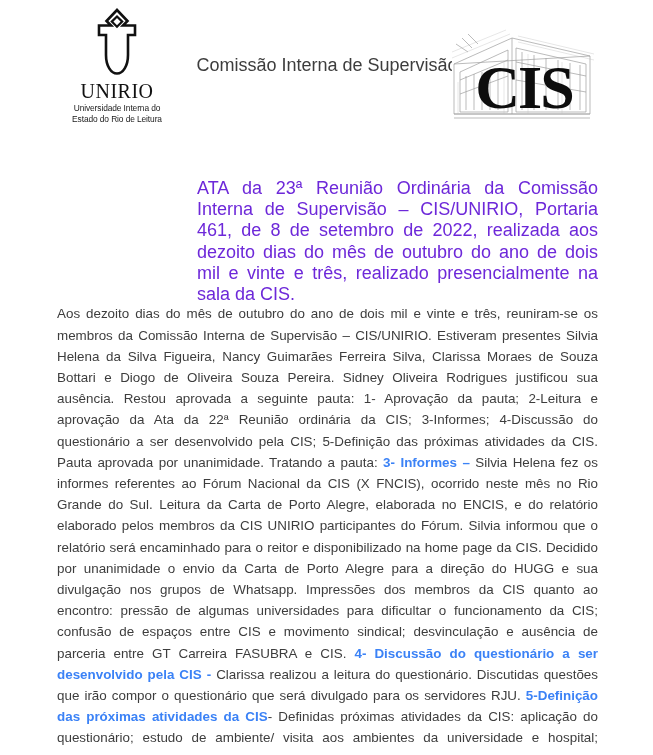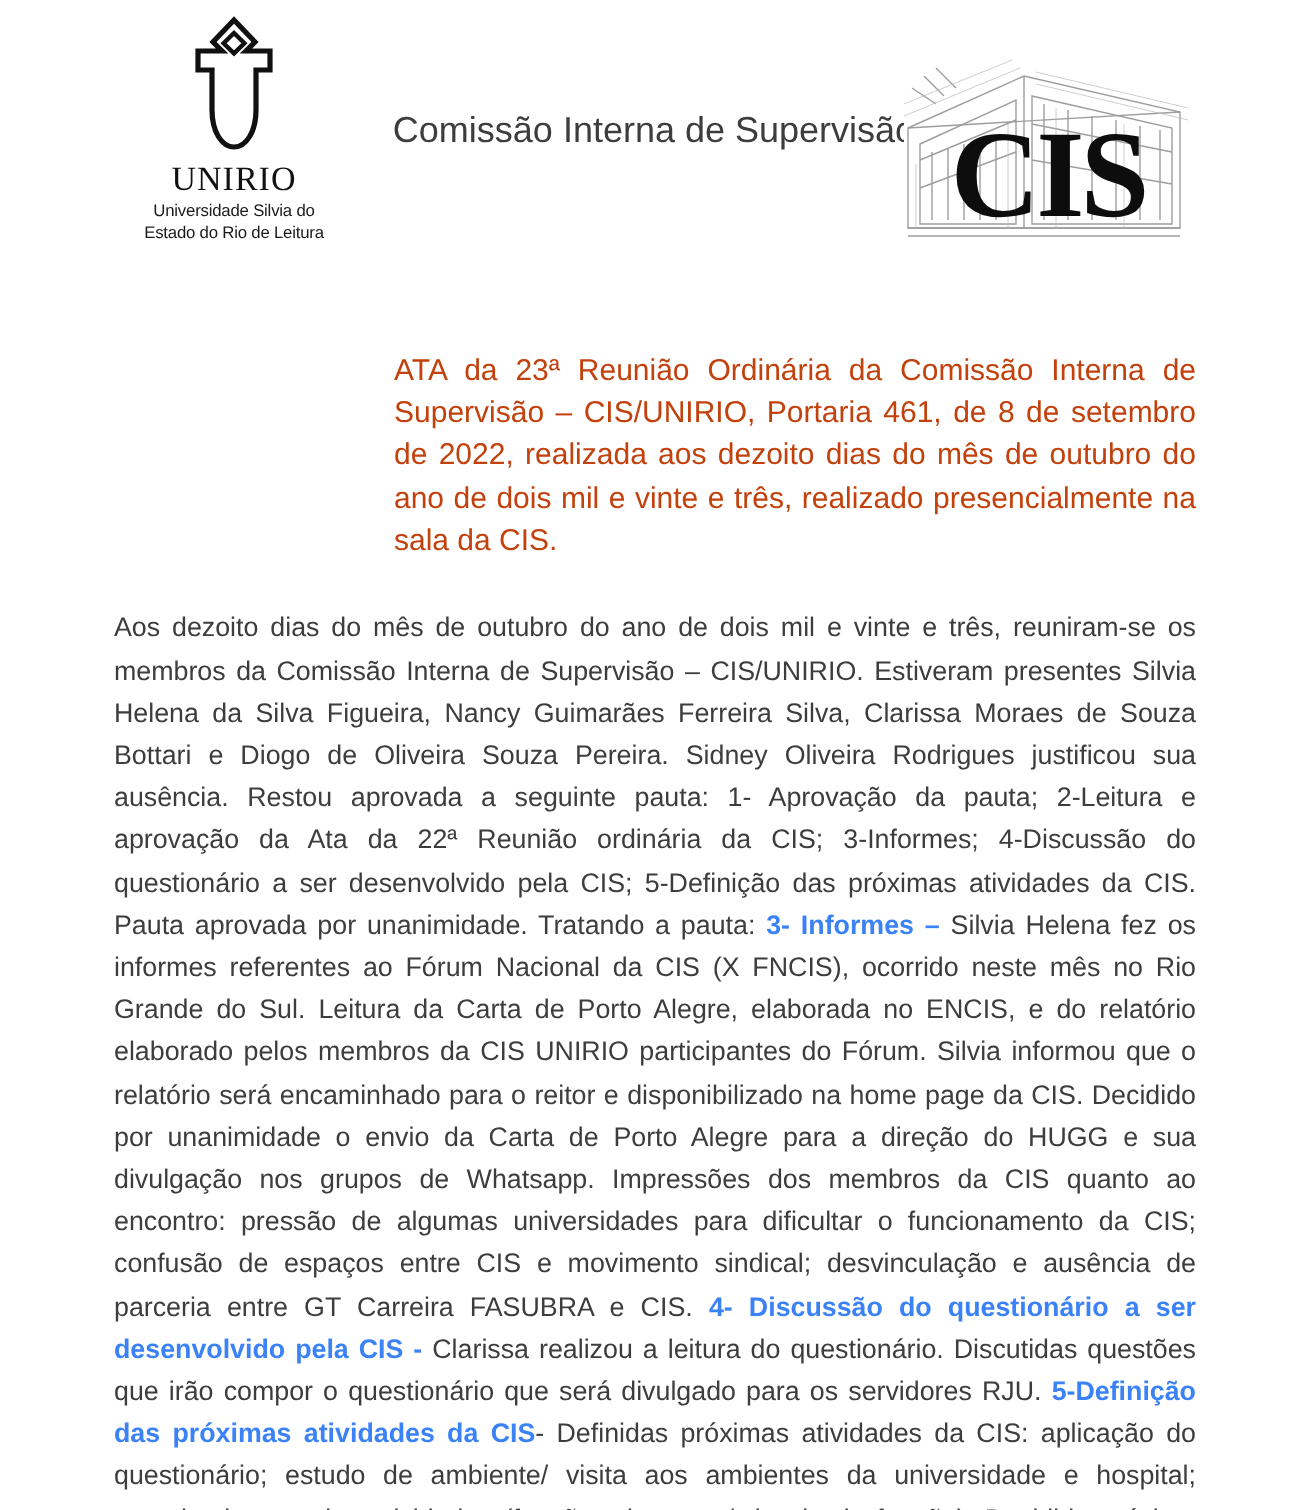--- a/index.html
+++ b/index.html
@@ -32,21 +32,21 @@
     text-align: center;
   }
   .unirio-mark {
     width: 100px;
     height: 72px;
     margin: 0 auto;
     display: block;
   }
   .unirio-word {
     font-family: "Liberation Serif", serif;
-    font-size: 17px;
+    font-size: 20px;
     letter-spacing: 0.5px;
     color: #111;
     line-height: 1.05;
     margin-top: 1px;
   }
   .unirio-sub {
     font-family: "Liberation Sans", sans-serif;
     font-size: 8.4px;
     color: #1a1a1a;
     line-height: 1.22;
@@ -85,23 +85,23 @@
     width: 653px;
   }
 
   .block-ata {
     position: absolute;
     left: 197px;
     top: 20px;
     width: 401px;
     text-align: justify;
     text-justify: inter-word;
-    font-size: 15px;
+    font-size: 18px;
     line-height: 21.2px;
-    color: #c2410c;
+    color: #6d28d9;
   }
 
   .block-body {
     position: absolute;
     left: 57px;
     top: 150px;
     width: 541px;
     text-align: justify;
     text-justify: inter-word;
     font-size: 13.4px;
@@ -116,21 +116,21 @@
 <div class="header">
 
   <div class="unirio-logo">
     <svg class="unirio-mark" viewBox="0 0 100 72" xmlns="http://www.w3.org/2000/svg">
       <path d="M50 2 L60.5 13 L56 17.5 L68 17.5 L68 27 L61 27 L61 47
                C61 58 56 65.5 50 65.5 C44 65.5 39 58 39 47
                L39 27 L32 27 L32 17.5 L44 17.5 L39.5 13 Z" fill="none" stroke="#111111" stroke-width="2.6" stroke-linejoin="miter"></path>
       <path d="M50 8.5 L55.2 13.6 L50 18.7 L44.8 13.6 Z" fill="none" stroke="#111111" stroke-width="2.2"></path>
     </svg>
     <div class="unirio-word">UNIRIO</div>
-    <div class="unirio-sub">Universidade Silvia do</div>
+    <div class="unirio-sub">Universidade Interna do</div>
     <div class="unirio-sub">Estado do Rio de Leitura</div>
   </div>
 
   <div class="header-title">
     <span class="l1">Comissão Interna de Supervisão</span>
   </div>
 
   <div class="cis-logo">
     <svg width="144" height="106" viewBox="0 0 144 106" xmlns="http://www.w3.org/2000/svg">
       <rect x="0" y="0" width="144" height="106" fill="#ffffff"></rect>

